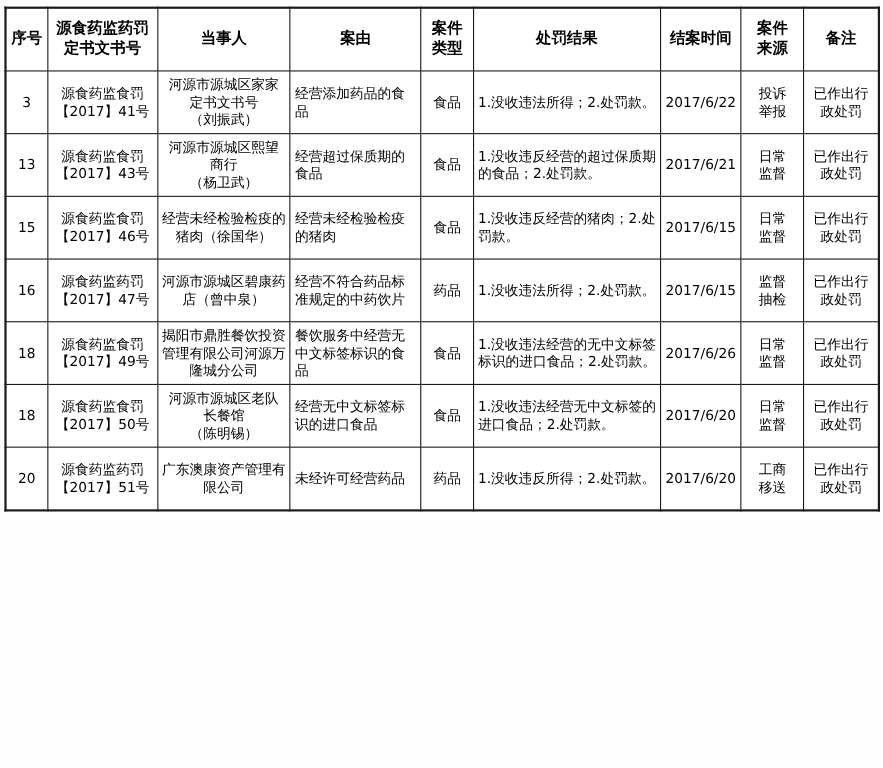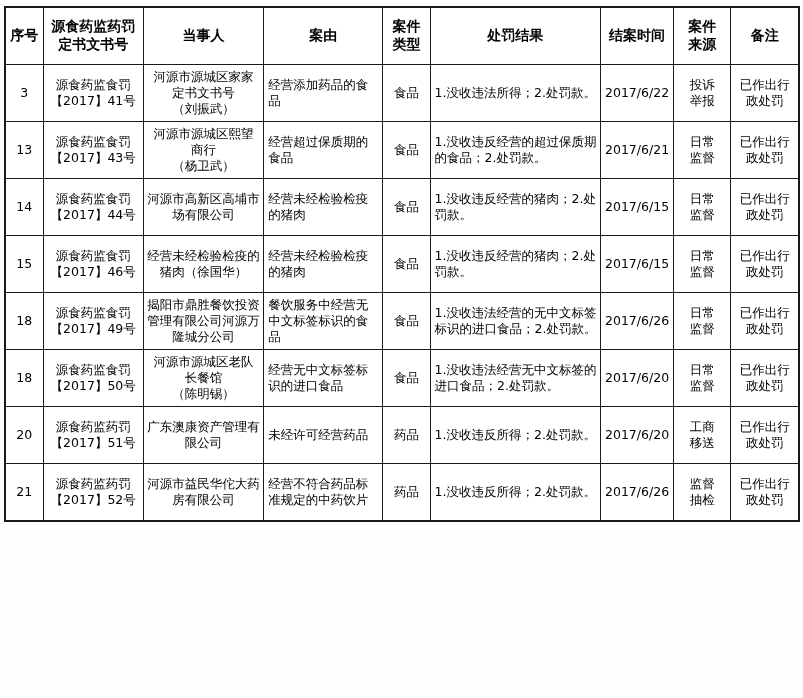--- a/index.html
+++ b/index.html
@@ -117,44 +117,44 @@
         <td>经营超过保质期的食品</td>
         <td>食品</td>
         <td>1.没收违反经营的超过保质期的食品；2.处罚款。</td>
         <td>2017/6/21</td>
         <td>日常
 监督</td>
         <td>已作出行
 政处罚</td>
       </tr>
       <tr>
-        <td>14</td>
-        <td>源食药监食罚
-【2017】44号</td>
-        <td>河源市高新区高埔市场有限公司</td>
-        <td>经营未经检验检疫的猪肉</td>
-        <td>食品</td>
-        <td>1.没收违反经营的猪肉；2.处罚款。</td>
-        <td>2017/6/15</td>
-        <td>日常
-监督</td>
-        <td>已作出行
-政处罚</td>
-      </tr>
-      <tr>
         <td>15</td>
         <td>源食药监食罚
 【2017】46号</td>
         <td>经营未经检验检疫的猪肉（徐国华）</td>
         <td>经营未经检验检疫的猪肉</td>
         <td>食品</td>
         <td>1.没收违反经营的猪肉；2.处罚款。</td>
         <td>2017/6/15</td>
         <td>日常
 监督</td>
+        <td>已作出行
+政处罚</td>
+      </tr>
+      <tr>
+        <td>16</td>
+        <td>源食药监药罚
+【2017】47号</td>
+        <td>河源市源城区碧康药店（曾中泉）</td>
+        <td>经营不符合药品标准规定的中药饮片</td>
+        <td>药品</td>
+        <td>1.没收违法所得；2.处罚款。</td>
+        <td>2017/6/15</td>
+        <td>监督
+抽检</td>
         <td>已作出行
 政处罚</td>
       </tr>
       <tr>
         <td>18</td>
         <td>源食药监食罚
 【2017】49号</td>
         <td>揭阳市鼎胜餐饮投资管理有限公司河源万隆城分公司</td>
         <td>餐饮服务中经营无中文标签标识的食品</td>
         <td>食品</td>
@@ -188,29 +188,15 @@
         <td>广东澳康资产管理有限公司</td>
         <td>未经许可经营药品</td>
         <td>药品</td>
         <td>1.没收违反所得；2.处罚款。</td>
         <td>2017/6/20</td>
         <td>工商
 移送</td>
         <td>已作出行
 政处罚</td>
       </tr>
-      <tr>
-        <td>21</td>
-        <td>源食药监药罚
-【2017】52号</td>
-        <td>河源市益民华佗大药房有限公司</td>
-        <td>经营不符合药品标准规定的中药饮片</td>
-        <td>药品</td>
-        <td>1.没收违反所得；2.处罚款。</td>
-        <td>2017/6/26</td>
-        <td>监督
-抽检</td>
-        <td>已作出行
-政处罚</td>
-      </tr>
     </tbody>
   </table>
 </div>
 
 </body></html>

